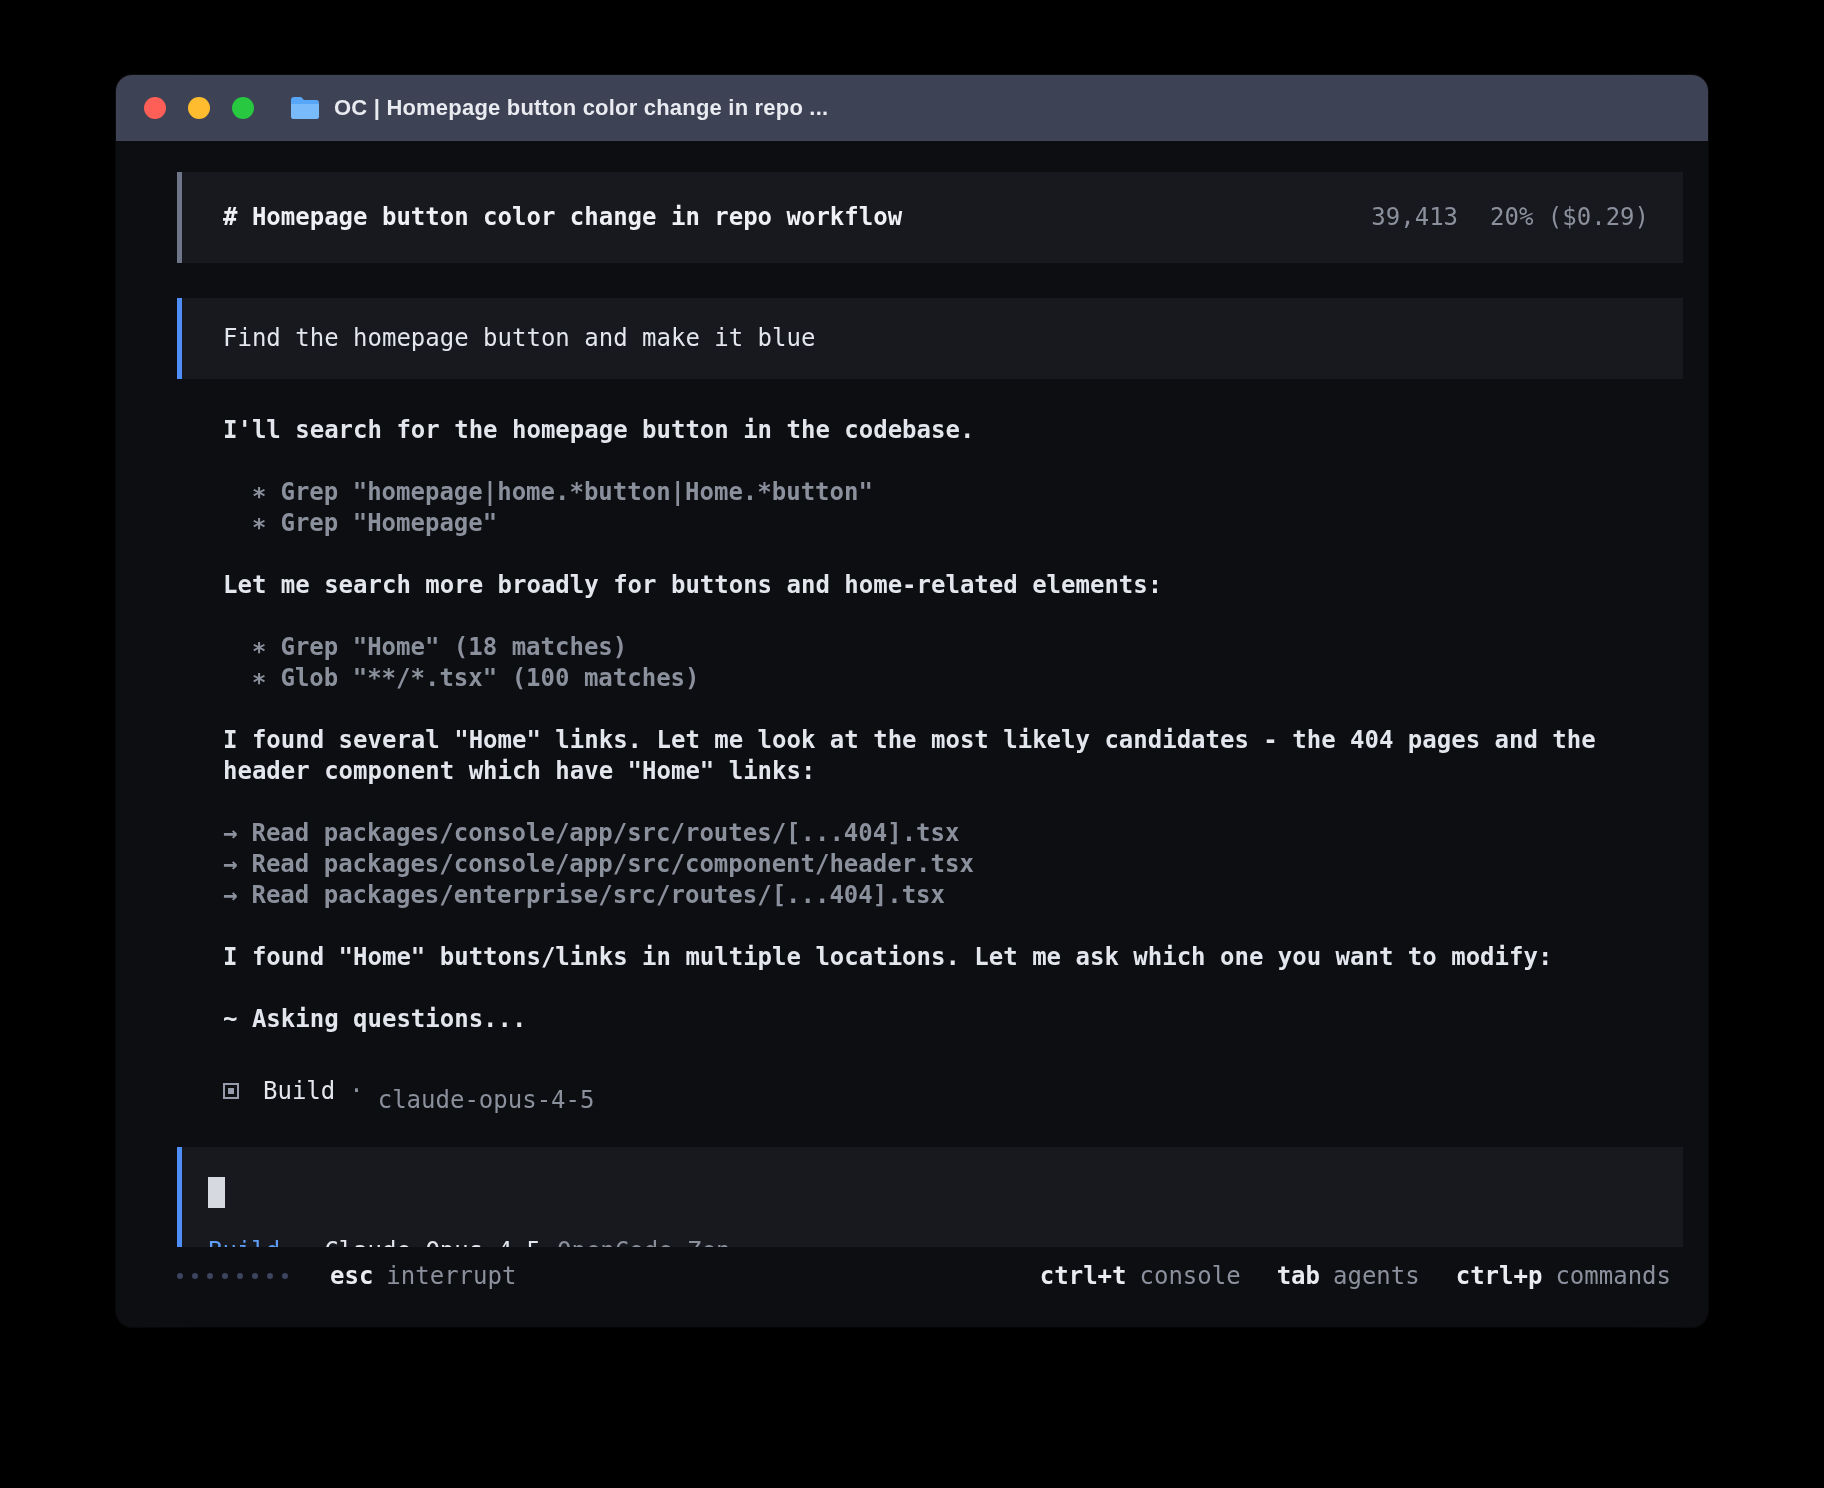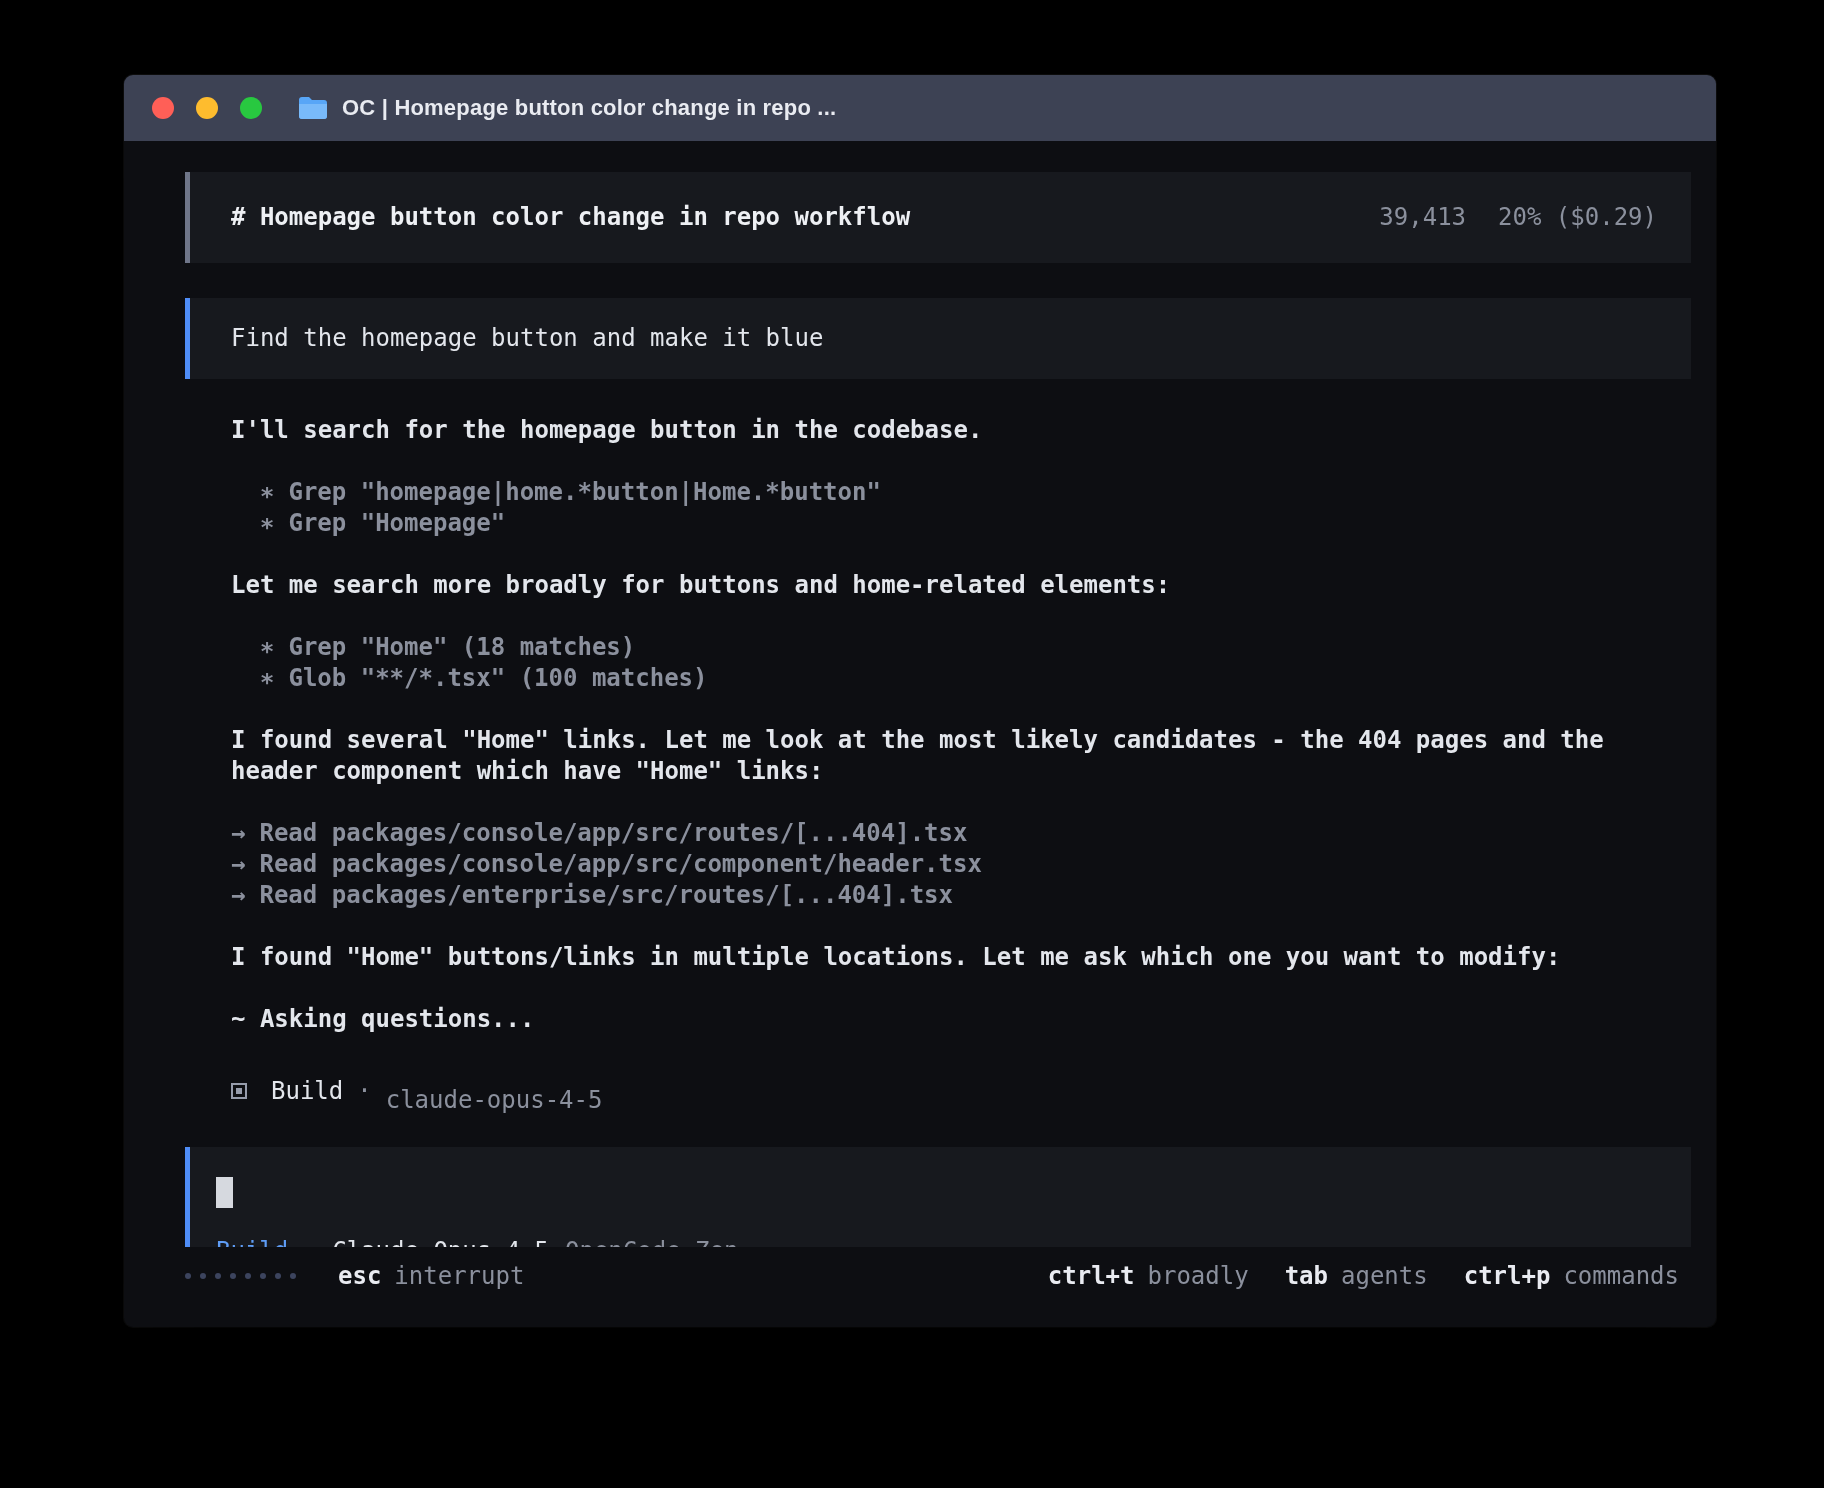--- a/index.html
+++ b/index.html
@@ -1,20 +1,20 @@
 <!DOCTYPE html>
 <html><head>
 <meta charset="utf-8">
 <style>
   * { margin:0; padding:0; box-sizing:border-box; }
   html,body { width:1824px; height:1488px; background:#000; overflow:hidden; }
 
   .window {
-    position:absolute; left:124px; top:75px; width:1592px; height:1252px;
-    background:#0d0e12; border-radius:9px; overflow:hidden;
+    position:absolute; left:116px; top:75px; width:1592px; height:1252px;
+    background:#0d0e12; border-radius:16px; overflow:hidden;
     display:flex; flex-direction:column;
     box-shadow:0 30px 90px rgba(0,0,0,.85), 0 0 0 1px rgba(255,255,255,.06);
   }
 
   
   .titlebar {
     height:66px; flex:0 0 66px; background:#3d4254;
     display:flex; align-items:center; padding:0 28px;
     font-family:"Liberation Sans", sans-serif;
   }
@@ -193,21 +193,21 @@
         <span class="dot"></span>
         <span class="dot"></span>
     </div>
     <div class="sb-group">
       <span class="kbd">esc</span>
       <span class="kbd-label">interrupt</span>
     </div>
     <div class="sb-right">
       <div class="sb-group">
         <span class="kbd">ctrl+t</span>
-        <span class="kbd-label">broadly</span>
+        <span class="kbd-label">console</span>
       </div>
       <div class="sb-group">
         <span class="kbd">tab</span>
         <span class="kbd-label">agents</span>
       </div>
       <div class="sb-group">
         <span class="kbd">ctrl+p</span>
         <span class="kbd-label">commands</span>
       </div>
     </div>

